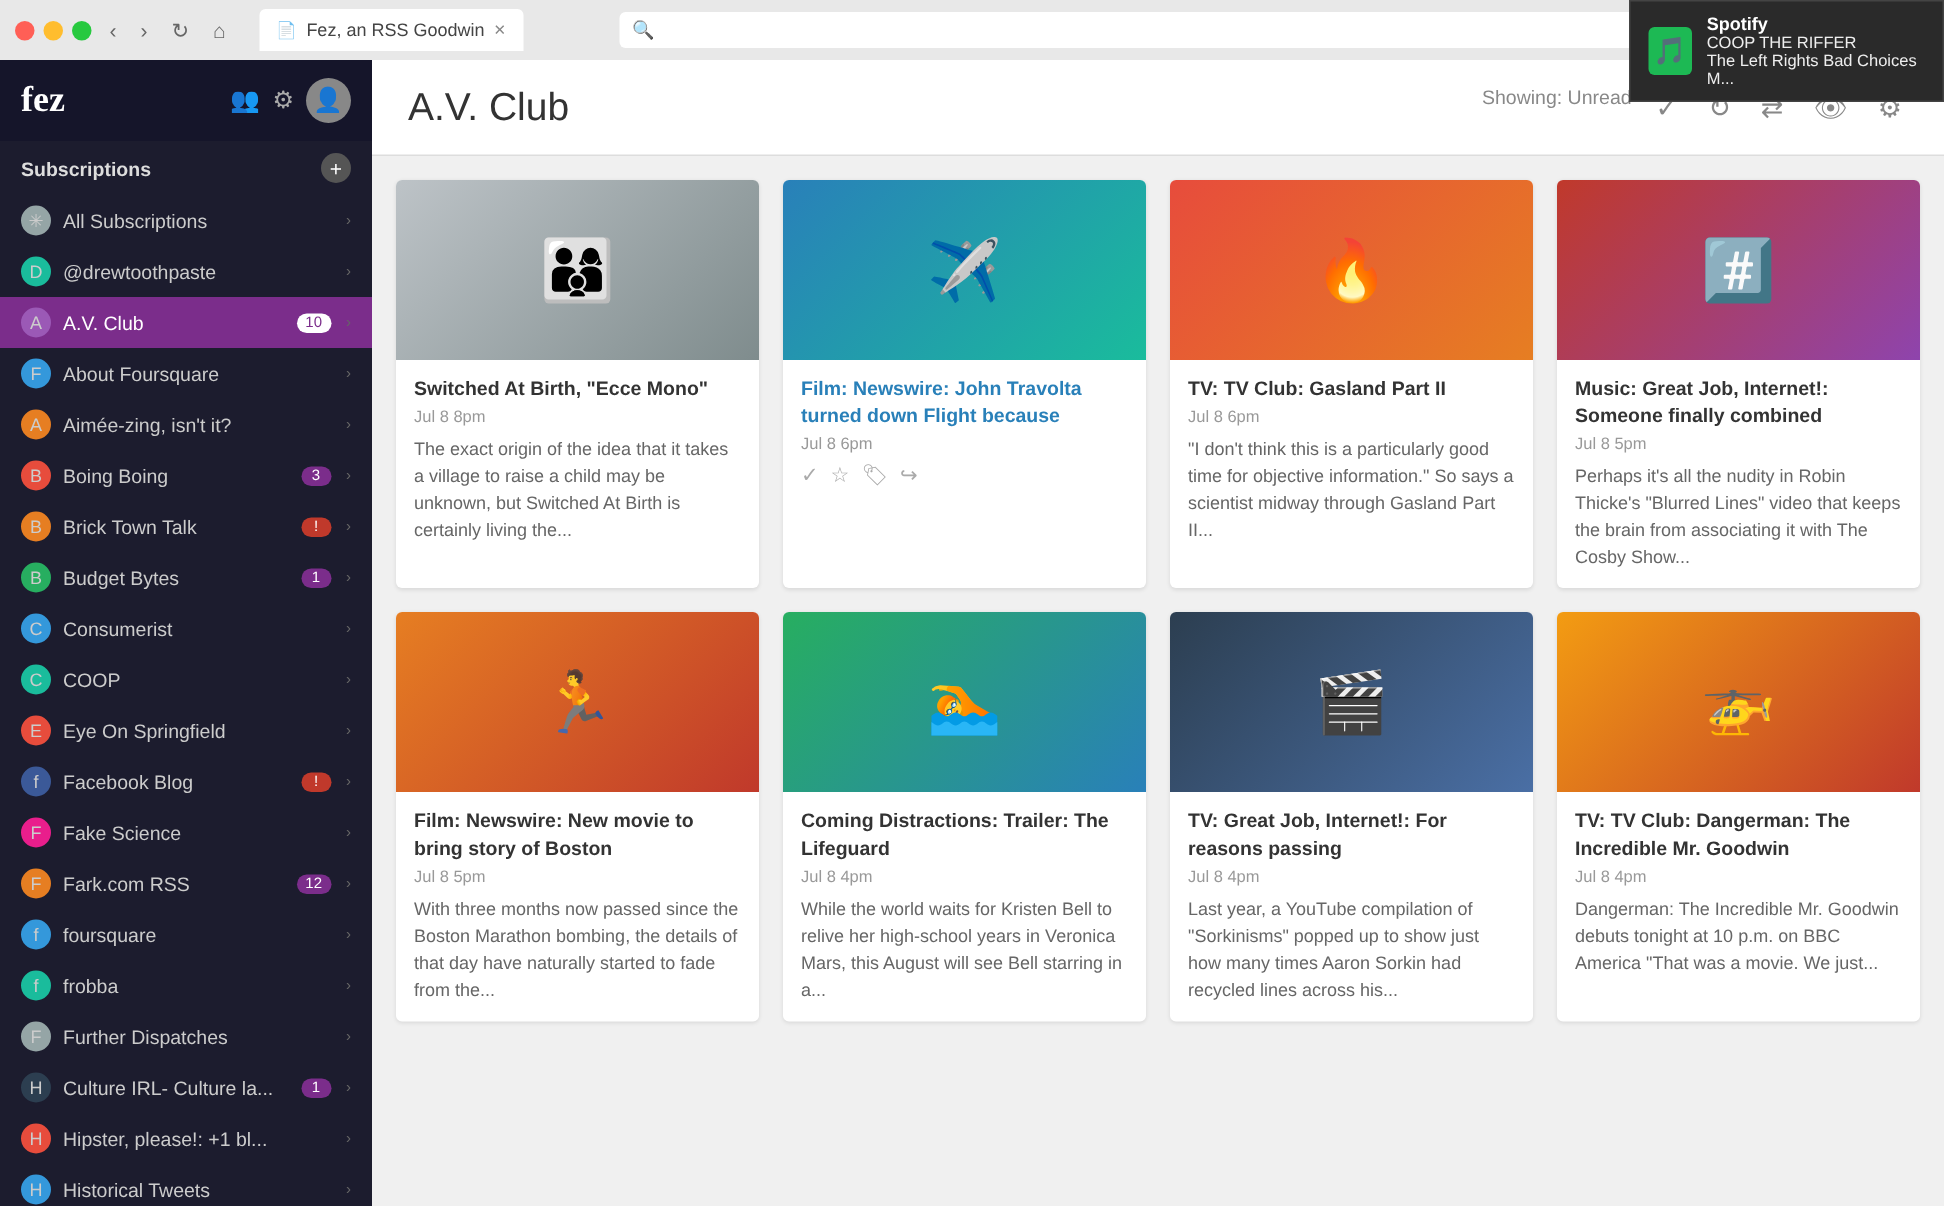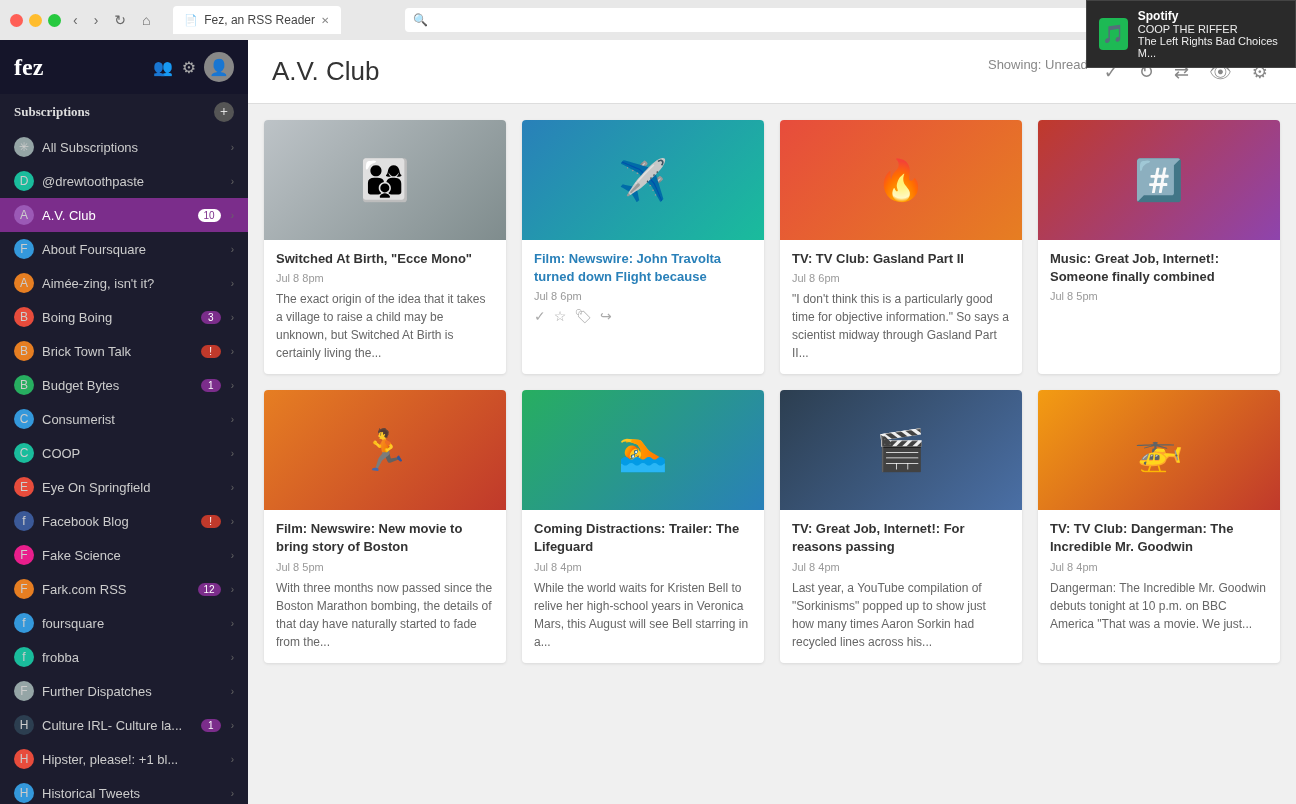--- a/index.html
+++ b/index.html
@@ -28,21 +28,21 @@
     .app { display: flex; flex: 1; overflow: hidden; }
 
     
     .sidebar { width: 248px; background: #1c1c2e; flex-shrink: 0; display: flex; flex-direction: column; overflow: hidden; }
     .sidebar-header { padding: 12px 14px; display: flex; align-items: center; gap: 10px; background: #15152a; }
     .fez-logo { font-size: 24px; font-weight: bold; color: white; font-family: Georgia, serif; }
     .sidebar-header-icons { display: flex; gap: 8px; margin-left: auto; align-items: center; }
     .header-icon { color: #aaa; font-size: 16px; cursor: pointer; }
     .avatar { width: 30px; height: 30px; border-radius: 50%; background: #888; overflow: hidden; display: flex; align-items: center; justify-content: center; font-size: 16px; }
 
-    .sidebar-section { padding: 8px 14px; display: flex; align-items: center; justify-content: space-between; font-family: Liberation Serif, serif; }
+    .sidebar-section { padding: 8px 14px; display: flex; align-items: center; justify-content: space-between; }
     .sidebar-section-title { font-size: 13px; font-weight: 600; color: #ddd; }
     .add-btn { width: 20px; height: 20px; background: #555; border-radius: 50%; display: flex; align-items: center; justify-content: center; color: white; font-size: 14px; cursor: pointer; }
 
     .sidebar-items { overflow-y: auto; flex: 1; }
     .sidebar-item { display: flex; align-items: center; padding: 7px 14px; cursor: pointer; position: relative; gap: 8px; }
     .sidebar-item.active { background: #7b2d8b; }
     .sidebar-item-icon { width: 20px; height: 20px; border-radius: 50%; flex-shrink: 0; display: flex; align-items: center; justify-content: center; font-size: 12px; overflow: hidden; }
     .sidebar-item-label { font-size: 13px; color: #ccc; flex: 1; }
     .sidebar-item.active .sidebar-item-label { color: white; }
     .badge { background: #7b2d8b; color: white; font-size: 10px; padding: 1px 6px; border-radius: 10px; min-width: 20px; text-align: center; }
@@ -110,21 +110,21 @@
     <button class="titlebar-btn btn-close"></button>
     <button class="titlebar-btn btn-min"></button>
     <button class="titlebar-btn btn-max"></button>
   </div>
   <button class="nav-btn">‹</button>
   <button class="nav-btn">›</button>
   <button class="nav-btn">↻</button>
   <button class="nav-btn">⌂</button>
   <div class="tab">
     <span class="tab-icon">📄</span>
-    <span>Fez, an RSS Reader</span>
+    <span>Fez, an RSS Goodwin</span>
     <span class="tab-close">✕</span>
   </div>
   <div style="width:40px;height:24px;background:#e8e8e8;border-radius:4px;"></div>
   <div class="address-bar">
     <span>🔍</span>
   </div>
 </div>
 
 <div class="app">
 
@@ -305,20 +305,21 @@
             <div class="article-desc">"I don't think this is a particularly good time for objective information." So says a scientist midway through Gasland Part II...</div>
           </div>
         </div>
         <div class="article-card">
           <div class="article-thumb">
             <div class="article-thumb-img thumb-cosby">#️⃣</div>
           </div>
           <div class="article-body">
             <div class="article-title">Music: Great Job, Internet!: Someone finally combined</div>
             <div class="article-date">Jul 8 5pm</div>
+            <div class="article-desc">Perhaps it's all the nudity in Robin Thicke's "Blurred Lines" video that keeps the brain from associating it with The Cosby Show...</div>
           </div>
         </div>
         <div class="article-card">
           <div class="article-thumb">
             <div class="article-thumb-img thumb-boston">🏃</div>
           </div>
           <div class="article-body">
             <div class="article-title">Film: Newswire: New movie to bring story of Boston</div>
             <div class="article-date">Jul 8 5pm</div>
             <div class="article-desc">With three months now passed since the Boston Marathon bombing, the details of that day have naturally started to fade from the...</div>

